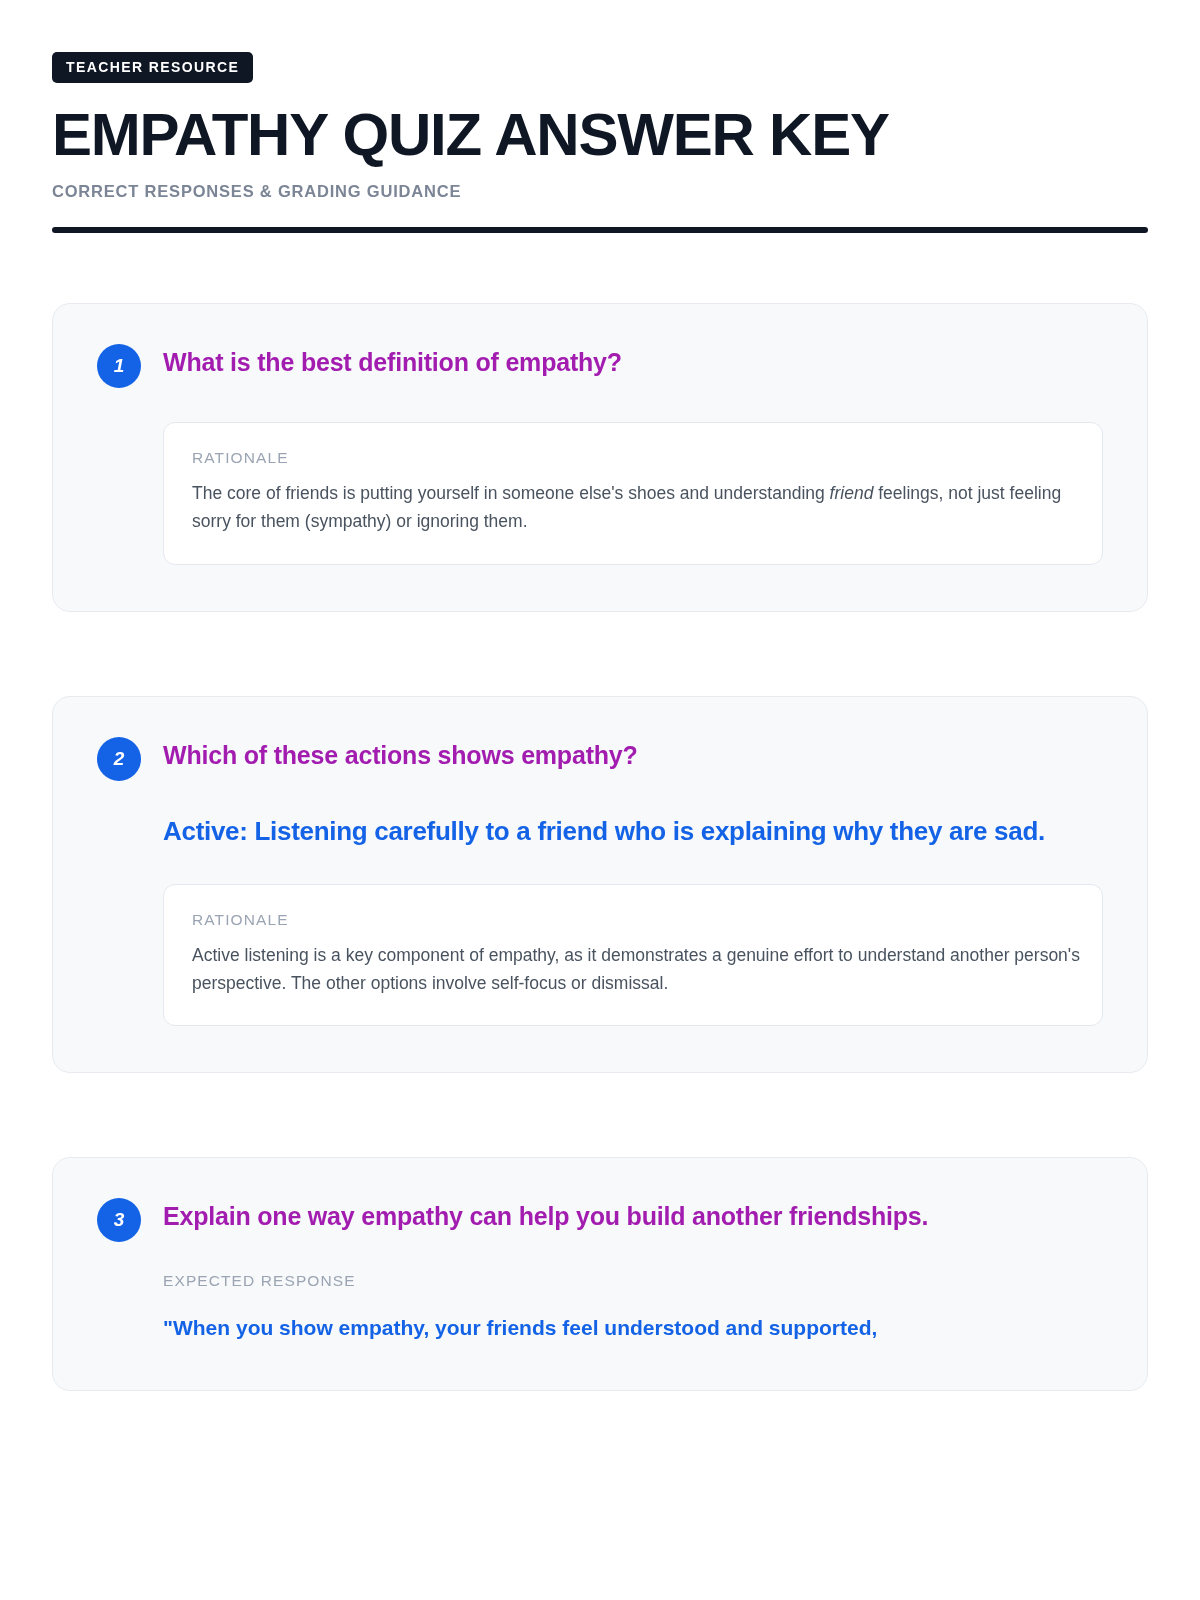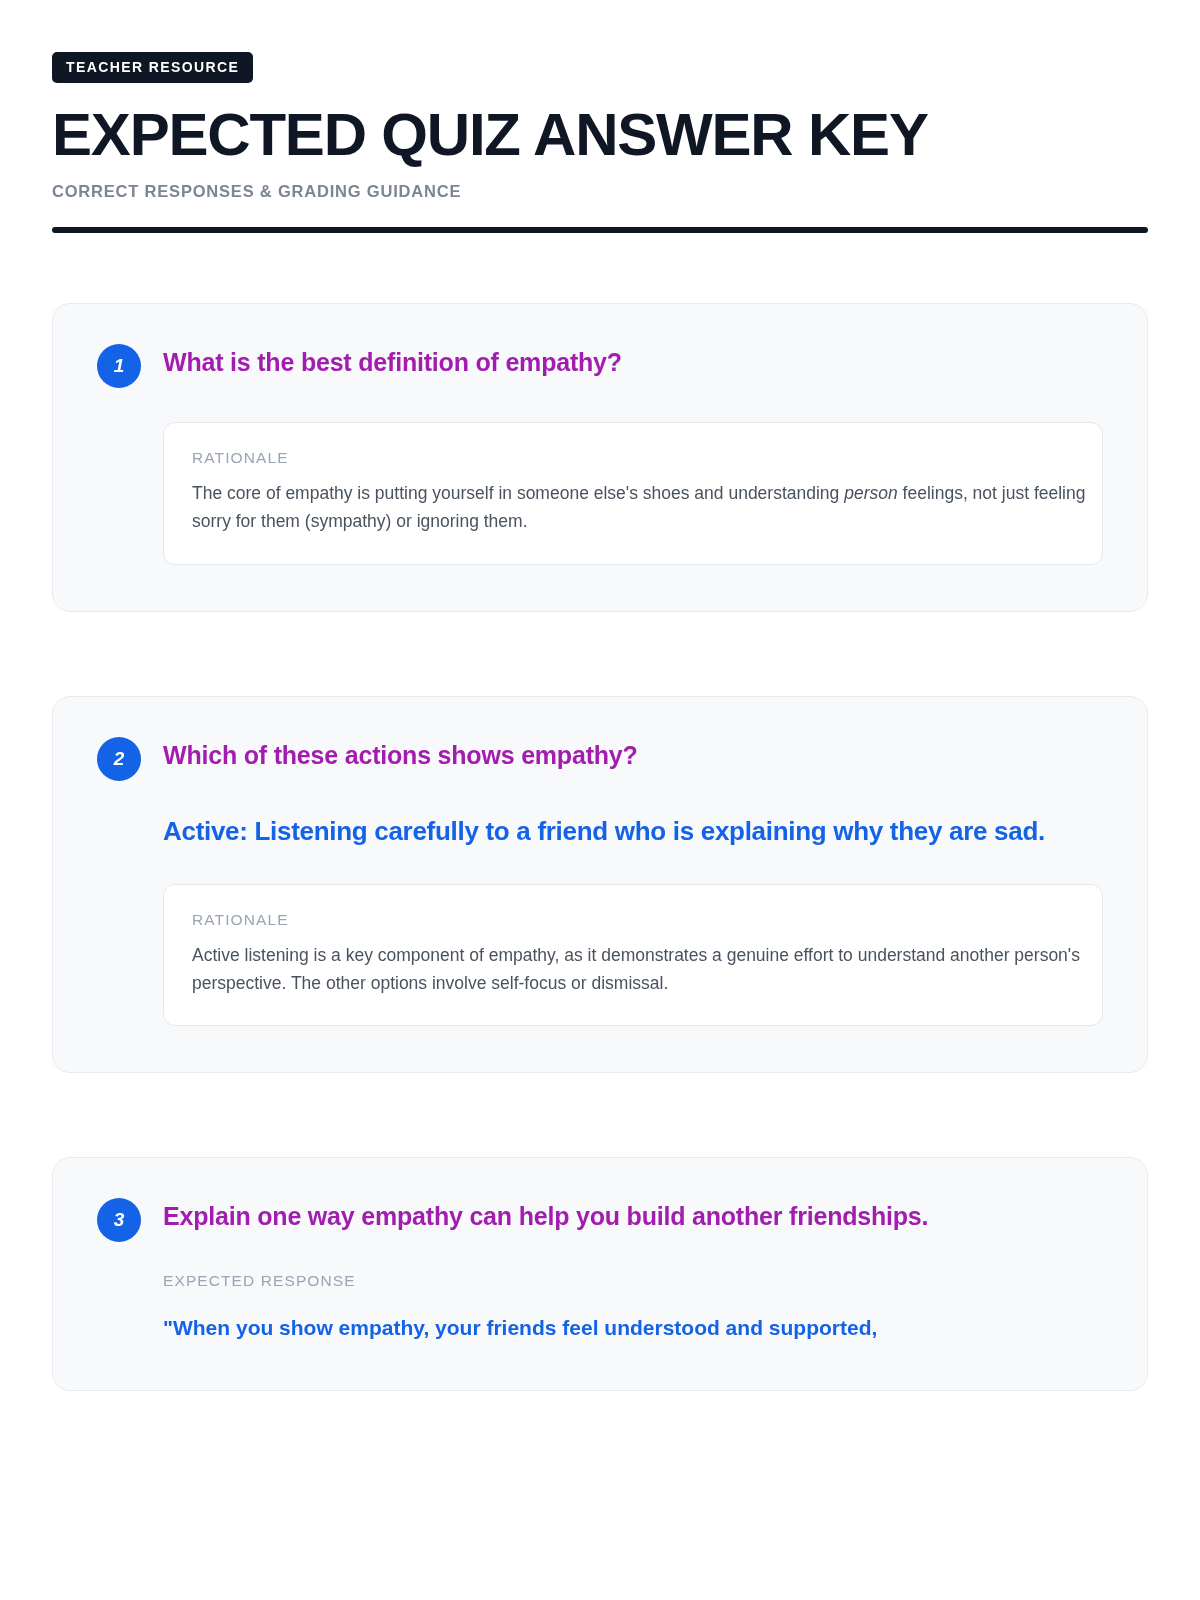--- a/index.html
+++ b/index.html
@@ -147,36 +147,36 @@
     line-height: 1.5;
   }
 </style>
 </head>
 <body>
 
 <div class="page">
 
   <div class="header">
     <div class="badge">TEACHER RESOURCE</div>
-    <h1 class="main-title">EXPECTED QUIZ ANSWER KEY</h1>
+    <h1 class="main-title">EMPATHY QUIZ ANSWER KEY</h1>
     <div class="subtitle">CORRECT RESPONSES &amp; GRADING GUIDANCE</div>
     <div class="rule"></div>
   </div>
 
   <div class="cards">
 
     <div class="card">
       <div class="q-head">
         <div class="q-num">1</div>
         <div class="q-text">What is the best definition of empathy?</div>
       </div>
       <div class="q-body">
         <div class="rationale-box">
           <div class="rationale-label">RATIONALE</div>
-          <div class="rationale-text"><span>The core of empathy is putting yourself in someone else's shoes and understanding </span><i>person</i><span> feelings, not just feeling sorry for them (sympathy) or ignoring them.</span></div>
+          <div class="rationale-text"><span>The core of friends is putting yourself in someone else's shoes and understanding </span><i>friend</i><span> feelings, not just feeling sorry for them (sympathy) or ignoring them.</span></div>
         </div>
       </div>
     </div>
 
     <div class="card">
       <div class="q-head">
         <div class="q-num">2</div>
         <div class="q-text">Which of these actions shows empathy?</div>
       </div>
       <div class="q-body">

